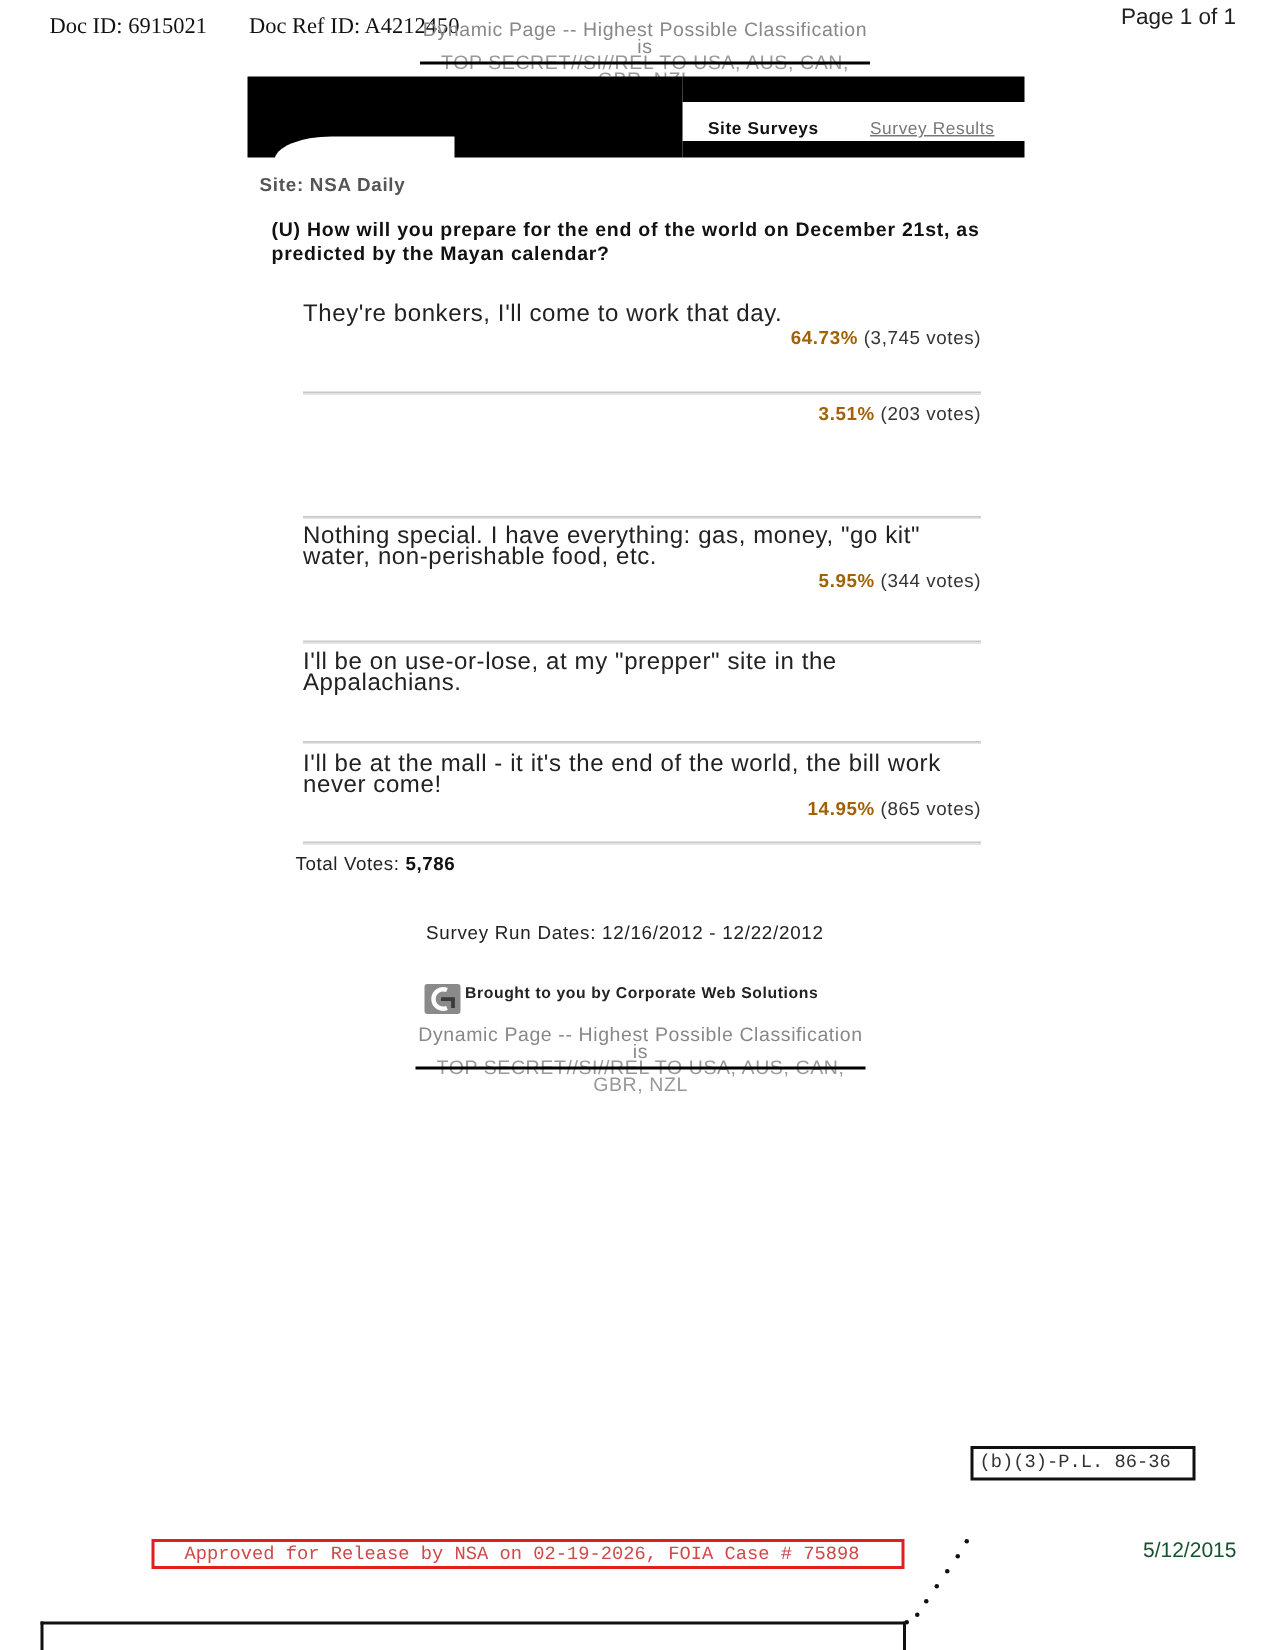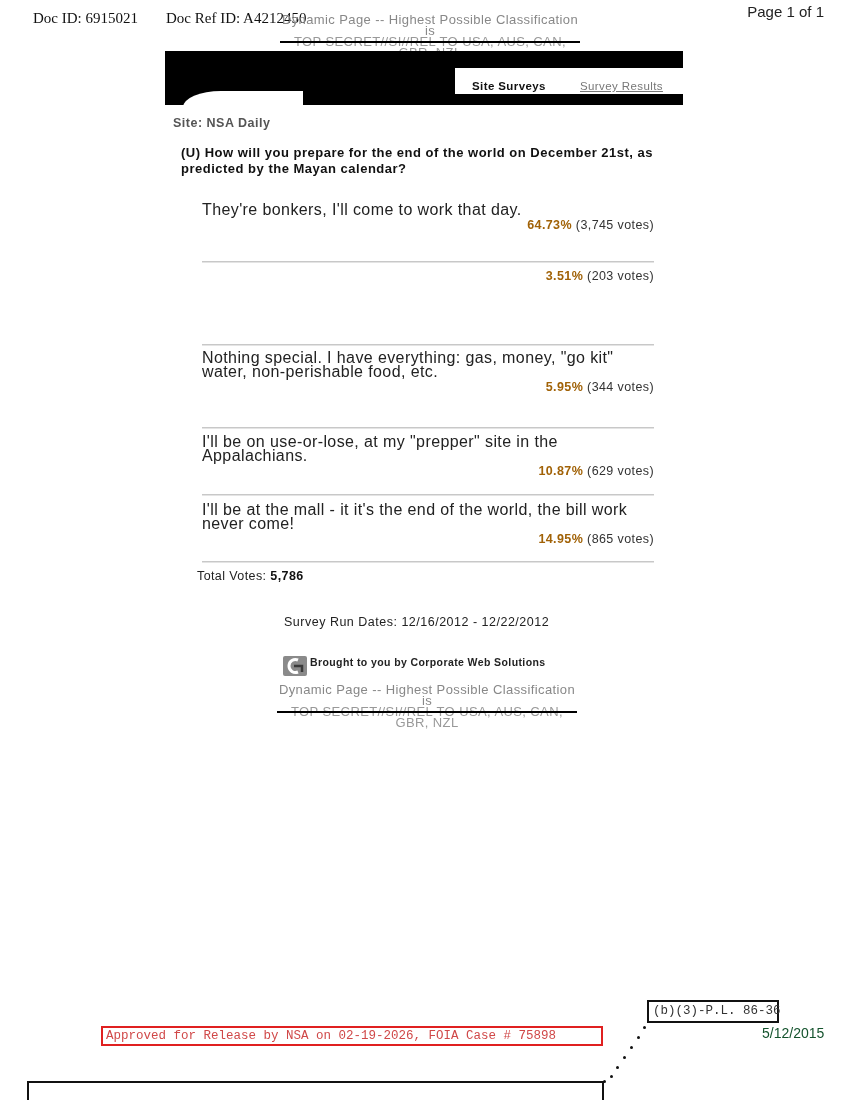--- a/index.html
+++ b/index.html
@@ -99,24 +99,24 @@
     }
     .brought .label {
       font-size: 10.5px; font-weight: bold; color: #222; letter-spacing: 0.4px;
     }
 
     
     .approved {
       left: 101px; top: 1026px; width: 502px; height: 20px; box-sizing: border-box;
       border: 2px solid #e02020;
       font-family: "Liberation Mono", "DejaVu Sans Mono", monospace;
-      font-size: 12.5px; color: #d04848; line-height: 16px; padding-left: 3px; white-space: nowrap;
+      font-size: 12.5px; color: #d04848; line-height: 16px; padding-left: 20px; white-space: nowrap;
     }
     .exemption {
-      left: 647px; top: 1000px; width: 132px; height: 23px; box-sizing: border-box;
+      left: 647px; top: 964px; width: 150px; height: 23px; box-sizing: border-box;
       border: 2px solid #111;
       font-family: "Liberation Mono", "DejaVu Sans Mono", monospace;
       font-size: 12.5px; color: #333; line-height: 19px; padding-left: 4px; white-space: nowrap;
     }
     .dot { width: 3px; height: 3px; border-radius: 50%; background: #111; }
     .redact-box {
       left: 27px; top: 1081px; width: 577px; height: 40px; box-sizing: border-box;
       border: 2px solid #111; border-bottom: none;
     }
     .footer-date {
@@ -166,24 +166,20 @@
   <div class="text">Nothing special. I have everything: gas, money, "go kit" water, non-perishable food, etc.</div>
   <div class="result">
     <span class="pct">5.95%</span>
     <span>(344 votes)</span>
   </div>
 </div>
 <div class="abs sep" style="top:427px;"></div>
 
 <div class="abs answer" style="top:435px;">
   <div class="text">I'll be on use-or-lose, at my "prepper" site in the Appalachians.</div>
-  <div class="result">
-    <span class="pct">10.87%</span>
-    <span>(629 votes)</span>
-  </div>
 </div>
 <div class="abs sep" style="top:494px;"></div>
 
 <div class="abs answer" style="top:503px;">
   <div class="text">I'll be at the mall - it it's the end of the world, the bill work never come!</div>
   <div class="result">
     <span class="pct">14.95%</span>
     <span>(865 votes)</span>
   </div>
 </div>

